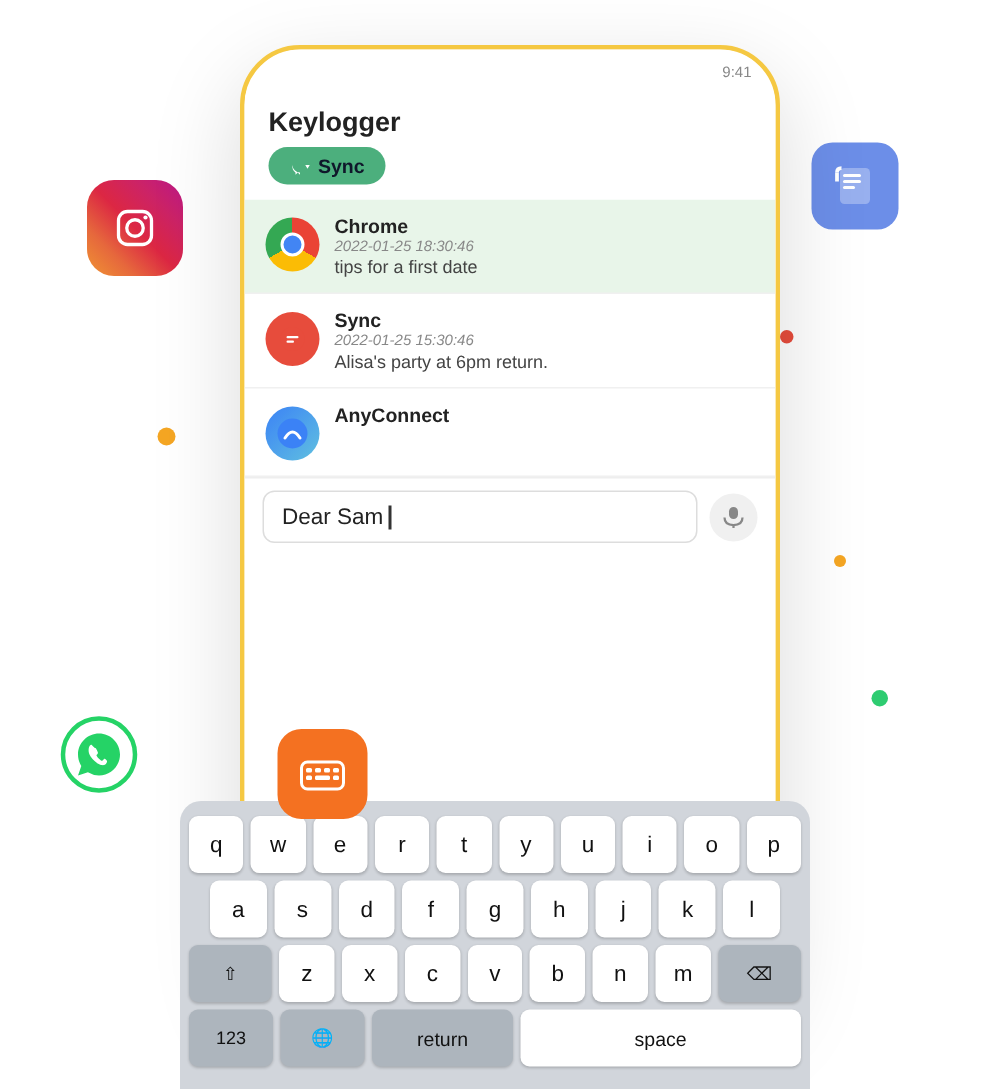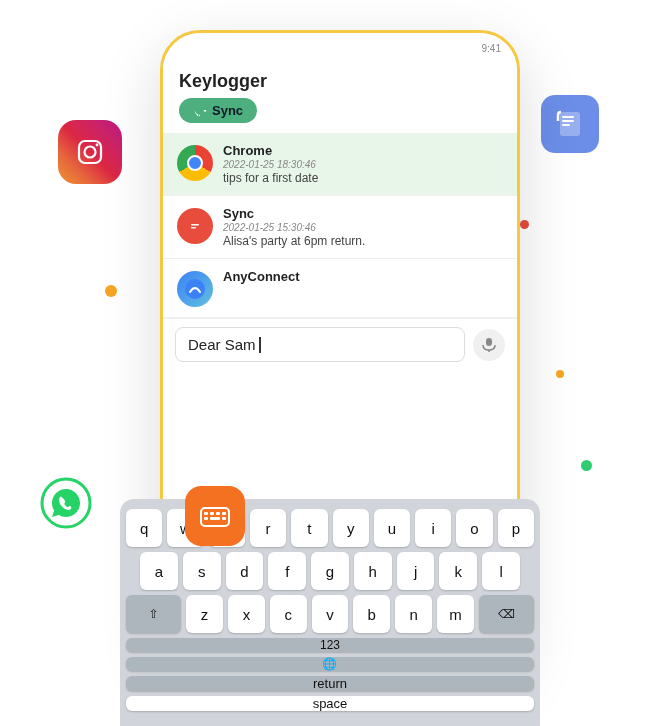--- a/index.html
+++ b/index.html
@@ -292,21 +292,20 @@
 
     .kb-key.space-key {
       flex: 4;
       font-size: 13px;
     }
 
     .kb-bottom-row {
       display: flex;
       gap: 5px;
       justify-content: center;
-      flex-direction: column;
     }
 
     
     .chrome-icon {
       background: conic-gradient(#ea4335 0deg 120deg, #fbbc05 120deg 240deg, #34a853 240deg 360deg);
       border-radius: 50%;
       position: relative;
     }
     .chrome-inner {
       position: absolute;

